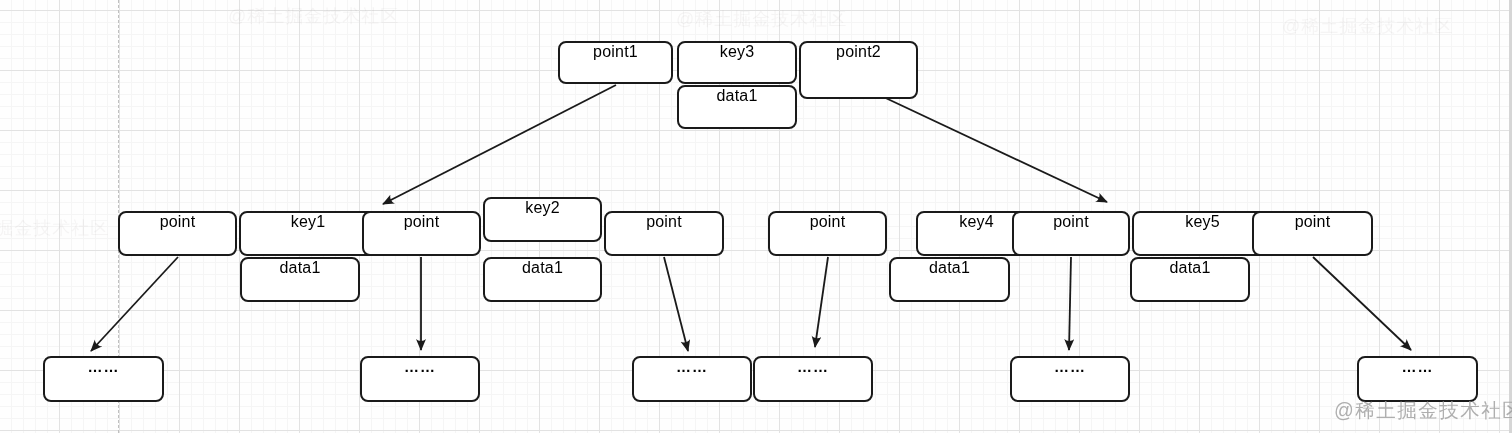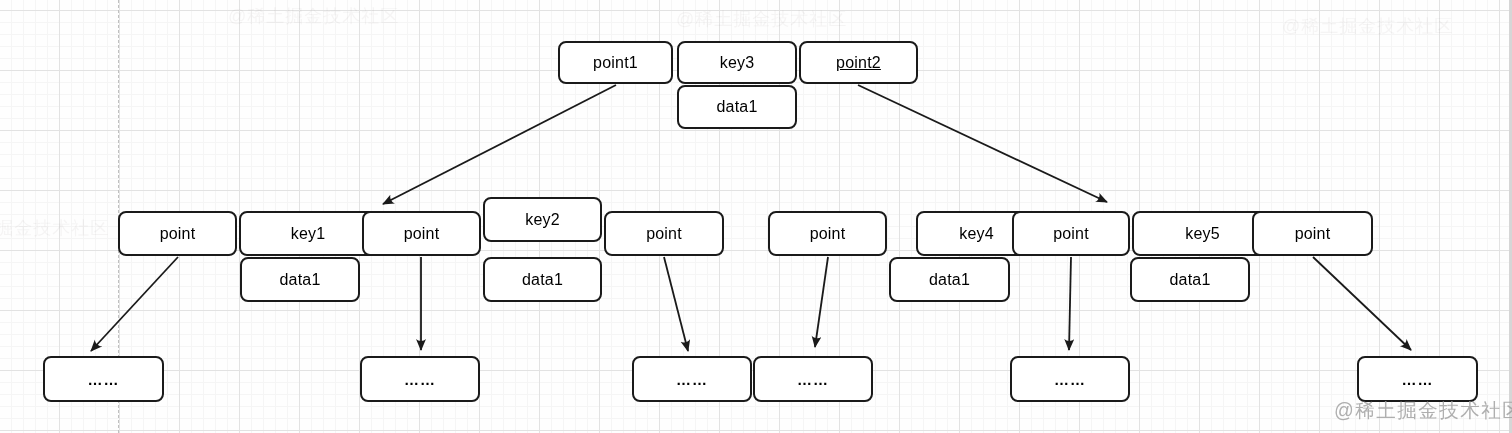--- a/index.html
+++ b/index.html
@@ -26,21 +26,21 @@
     position:absolute;top:0;bottom:0;right:0;width:3px;
     background:#d6d6d6;z-index:1;
   }
   svg.arrows{position:absolute;left:0;top:0;z-index:2;}
   #nodes .node{
     position:absolute;
     box-sizing:border-box;
     background:#fff;
     border:2px solid #1a1a1a;
     border-radius:8px;
-    display:flex;align-items:center;justify-content:center;
+    display:flex;align-items:flex-start;justify-content:center;
     z-index:3;
     font-size:16px;color:#000;
     letter-spacing:0.2px;
   }
   #nodes .node.leaf{font-weight:700;font-size:15px;letter-spacing:1px;}
   .watermark{
     position:absolute;z-index:4;
     color:rgba(158,158,158,0.82);
     font-size:19.5px;letter-spacing:1.5px;
     white-space:nowrap;
@@ -72,21 +72,21 @@
       <line x1="1071" y1="257" x2="1069" y2="350" stroke="#1a1a1a" stroke-width="1.8" marker-end="url(#ah)"></line>
       <line x1="1313" y1="257" x2="1411" y2="350" stroke="#1a1a1a" stroke-width="1.8" marker-end="url(#ah)"></line>
     </svg>
   <div id="nodes">
       <div class="node" style="left: 558px; top: 41px; width: 115px; height: 43px; border-color: rgb(26, 26, 26); background: rgb(255, 255, 255);">
         <span>point1</span>
       </div>
       <div class="node" style="left: 677px; top: 41px; width: 120px; height: 43px; border-color: rgb(26, 26, 26); background: rgb(255, 255, 255);">
         <span>key3</span>
       </div>
-      <div class="node" style="left: 799px; top: 41px; width: 119px; height: 43px; border-color: rgb(26, 26, 26); background: rgb(255, 255, 255); text-decoration: underline;">
+      <div class="node" style="left: 799px; top: 41px; width: 119px; height: 58px; border-color: rgb(26, 26, 26); background: rgb(255, 255, 255);">
         <span>point2</span>
       </div>
       <div class="node" style="left: 677px; top: 85px; width: 120px; height: 44px; border-color: rgb(26, 26, 26); background: rgb(255, 255, 255);">
         <span>data1</span>
       </div>
       <div class="node" style="left: 118px; top: 211px; width: 119px; height: 45px; border-color: rgb(26, 26, 26); background: rgb(255, 255, 255);">
         <span>point</span>
       </div>
       <div class="node" style="left: 239px; top: 211px; width: 138px; height: 45px; border-color: rgb(26, 26, 26); background: rgb(255, 255, 255);">
         <span>key1</span>

